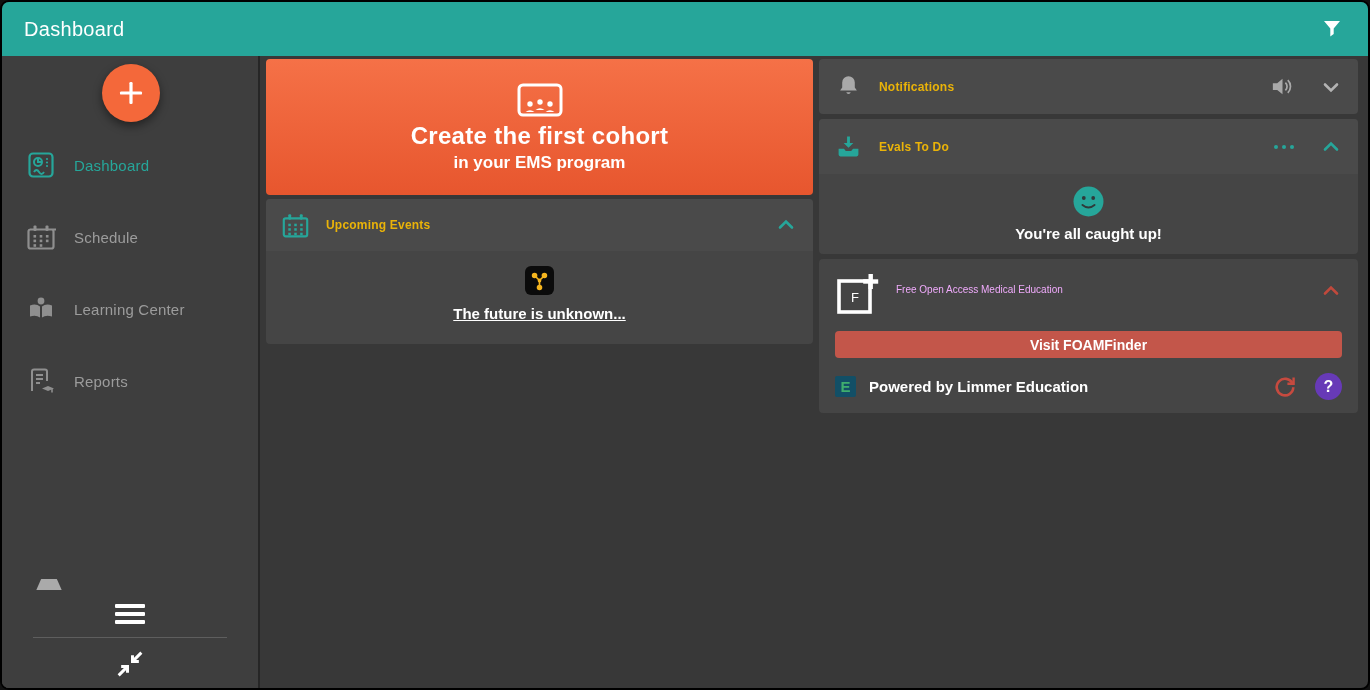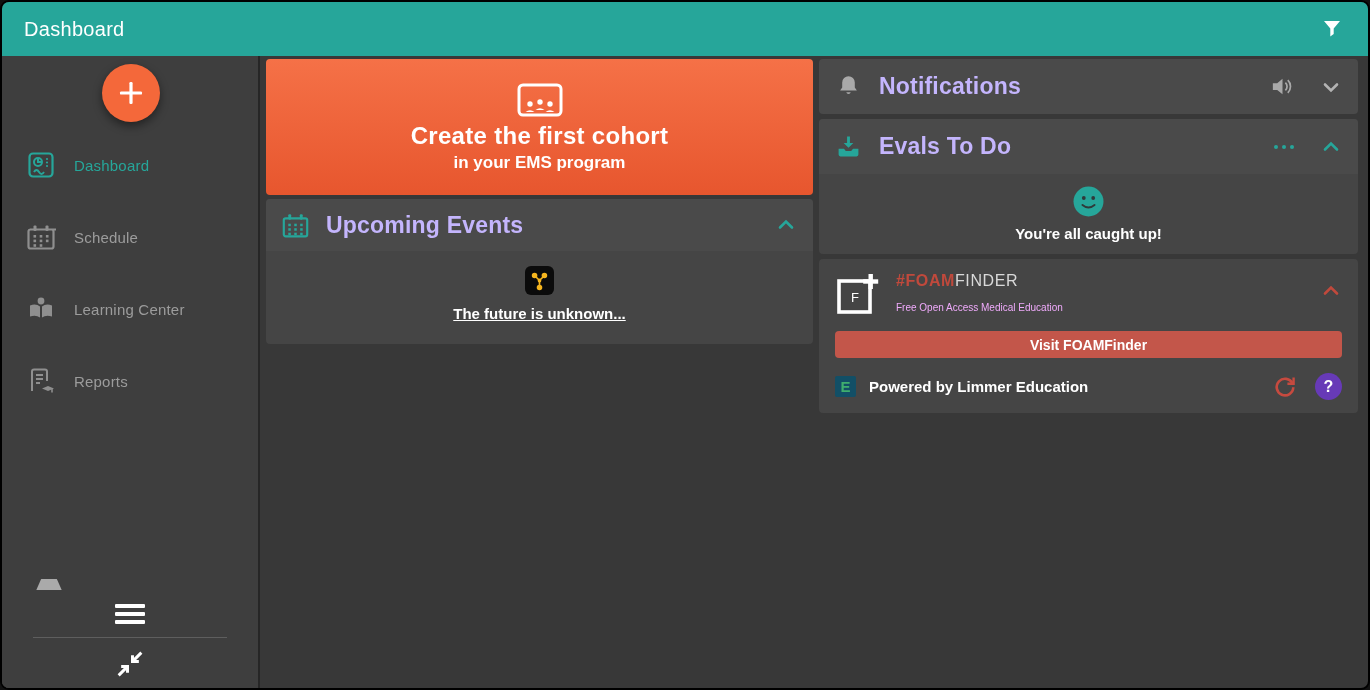--- a/index.html
+++ b/index.html
@@ -45,21 +45,21 @@
   .banner { height:136px; border-radius:4px; background:linear-gradient(#f57147,#e7562e);
             display:flex; flex-direction:column; align-items:center; justify-content:center;
             color:#fff; cursor:pointer; text-align:center; }
   .banner .bicon { width:50px; height:36px; margin-bottom:4px; }
   .banner .btitle { font-size:24px; font-weight:bold; letter-spacing:.3px; }
   .banner .bsub { font-size:17px; font-weight:bold; margin-top:3px; }
 
   .card { background:#454545; border-radius:4px; overflow:hidden; }
   .card-header { height:52px; display:flex; align-items:center; padding:0 16px; background:#4a4a4a; }
   .card-header .hicon { width:27px; height:27px; flex:0 0 27px; }
-  .card-header .htitle { margin-left:17px; color:#c4b5fd; font-size:23px; font-weight:bold; letter-spacing:.2px; }
+  .card-header .htitle { margin-left:17px; color:#eab308; font-size:12px; font-weight:bold; letter-spacing:.2px; }
   .chev { width:22px; height:22px; cursor:pointer; }
   .ml-auto { margin-left:auto; }
 
   .events-card { margin-top:4px; }
   .events-body { padding:15px 0 22px; text-align:center; }
   .flux { width:29px; height:29px; border-radius:6px; background:#0b0b0b; display:inline-flex;
           align-items:center; justify-content:center; }
   .events-msg { margin-top:9px; color:#fff; font-size:15px; font-weight:600;text-decoration:underline; }
 
   .rcard { margin-bottom:5px; }
@@ -332,23 +332,20 @@
           <div class="foam-header">
             <span class="foam-logo">
               <svg viewBox="0 0 46 46">
                 <rect x="4" y="9" width="31" height="31" fill="none" stroke="#fff" stroke-width="3.6"></rect>
                 <rect x="33.5" y="2" width="4.4" height="15" fill="#fff"></rect>
                 <rect x="28.2" y="7.3" width="15" height="4.4" fill="#fff"></rect>
                 <text x="16" y="30" font-size="13" fill="#fff" font-family="inherit">F</text>
               </svg>
             </span>
             <span class="foam-text">
-              <div class="foam-line1">
-                <span class="hash">#FOAM</span><span class="rest">FINDER</span>
-              </div>
               <div class="foam-sub">Free Open Access Medical Education</div>
             </span>
             <span class="chev foam-chev">
               <svg viewBox="0 0 22 22" fill="none" stroke="#c0493c" stroke-width="2.6" stroke-linecap="round">
                   <path d="M5 13.5l6-6 6 6"></path>
                 </svg>
             </span>
           </div>
           <button class="visit-btn">Visit FOAMFinder</button>
           <div class="foam-footer">

